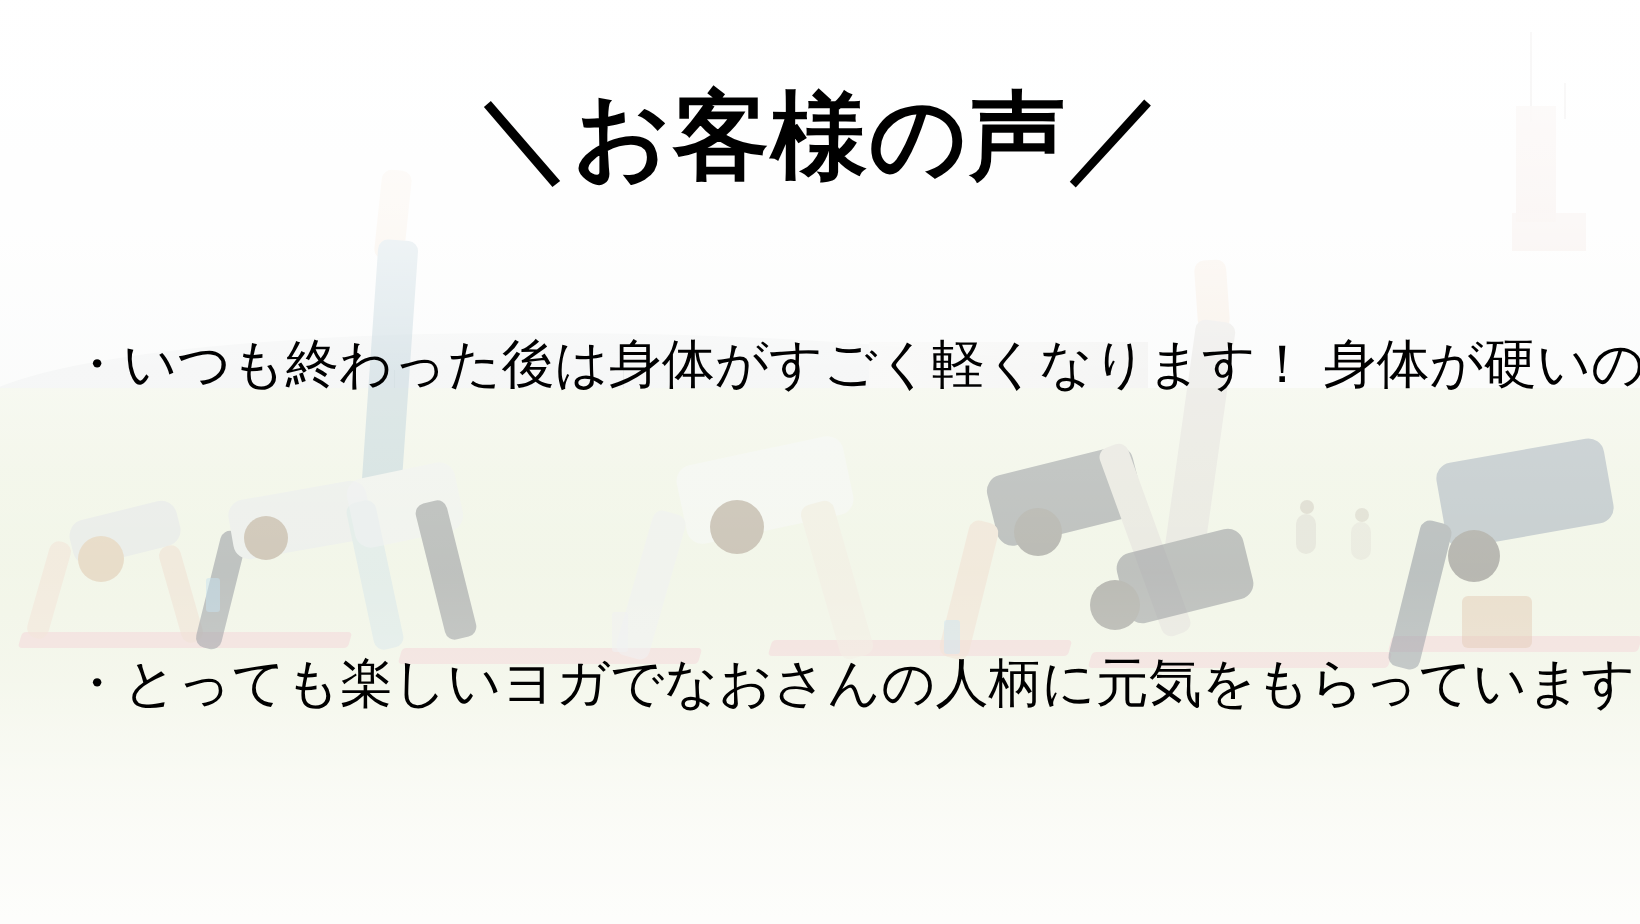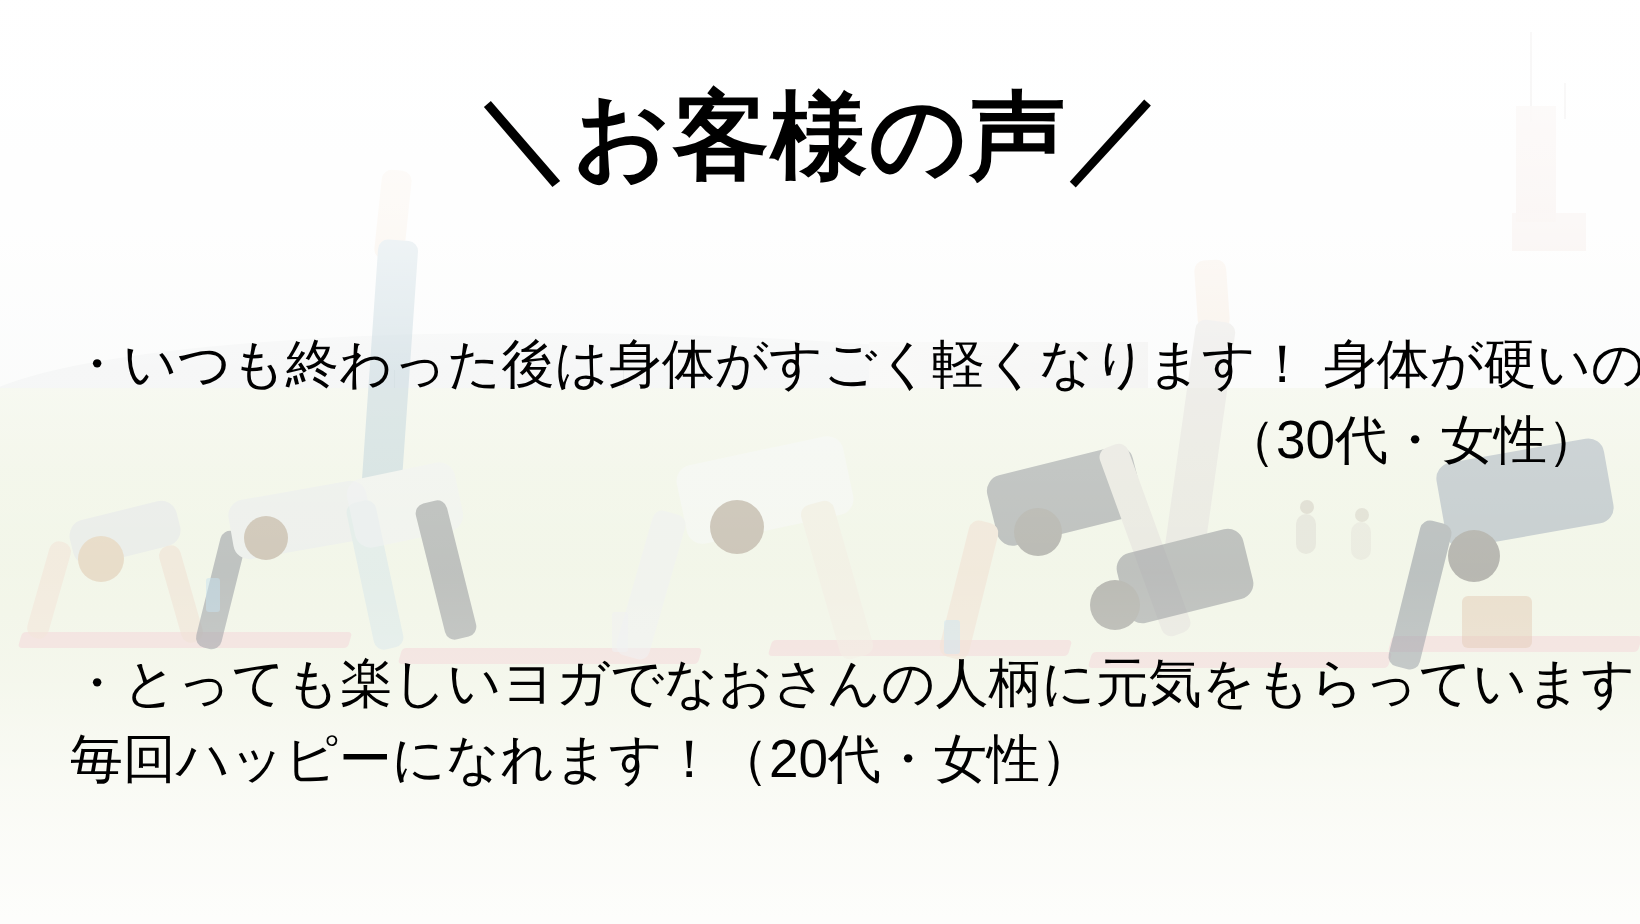--- a/index.html
+++ b/index.html
@@ -279,22 +279,20 @@
     <div class="lawn-haze"></div>
     <div class="veil"></div>
   </div>
 
   <div class="content">
 
     <div class="headline">＼お客様の声／</div>
 
     <div class="testimonial testimonial-1">
       <span class="tline">・いつも終わった後は身体がすごく軽くなります！ 身体が硬いの</span>
-      <span class="tline">（30代・女性）</span>
     </div>
 
     <div class="testimonial testimonial-2">
       <span class="tline">・とっても楽しいヨガでなおさんの人柄に元気をもらっています！</span>
-      <span class="tline">毎回ハッピーになれます！（20代・女性）</span>
     </div>
 
   </div>
 </div>
 
 </body></html>

